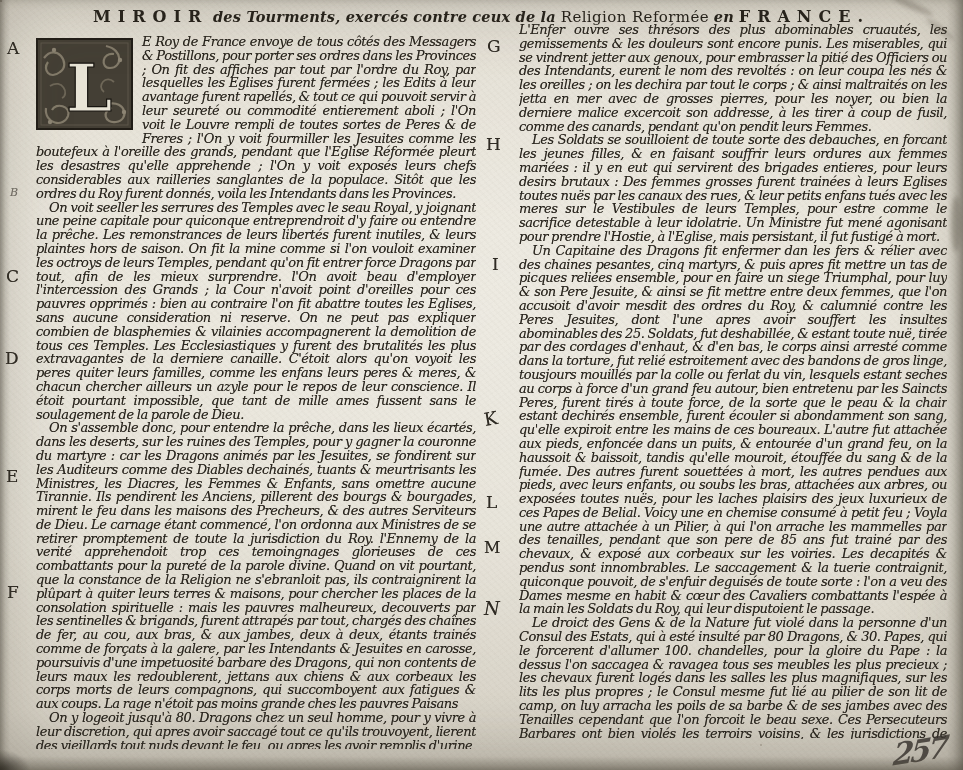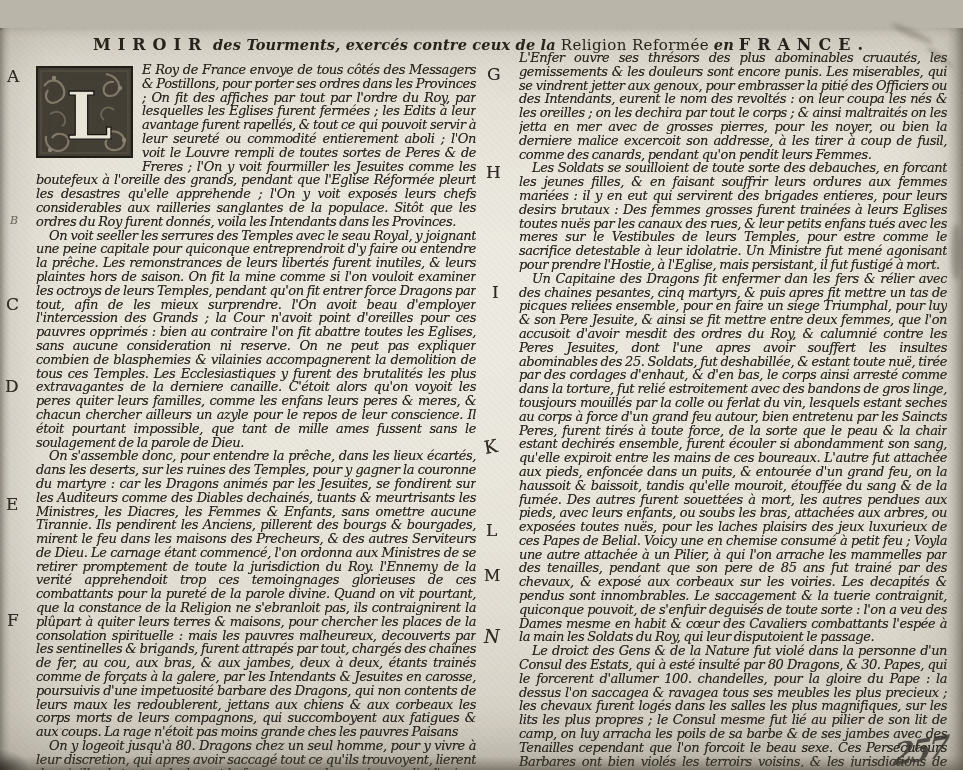--- a/index.html
+++ b/index.html
@@ -6,21 +6,20 @@
   body{
     width:963px;height:770px;position:relative;overflow:hidden;
     background:#b9b5a9;
     font-family:"DejaVu Serif","Liberation Serif",serif;
   }
   .page{
     position:absolute;inset:0;
     background:
       radial-gradient(ellipse 120% 95% at 46% 40%, rgba(255,255,255,.30), rgba(255,255,255,0) 62%),
       linear-gradient(to bottom,#e0dbcf 0%,#e7e3d7 28%,#e4e0d4 68%,#d7d2c6 92%,#c9c4b8 100%);
-    margin-top: 28px;
   }
   .grain{
     position:absolute;inset:0;pointer-events:none;
     background:
       repeating-linear-gradient(47deg, rgba(110,100,85,.025) 0 2px, transparent 2px 5px),
       repeating-linear-gradient(-33deg, rgba(110,100,85,.02) 0 1px, transparent 1px 4px);
   }
   .vignette{
     position:absolute;inset:0;pointer-events:none;
     box-shadow: inset 0 0 70px rgba(75,68,55,.30), inset 0 0 10px rgba(60,54,44,.25);

